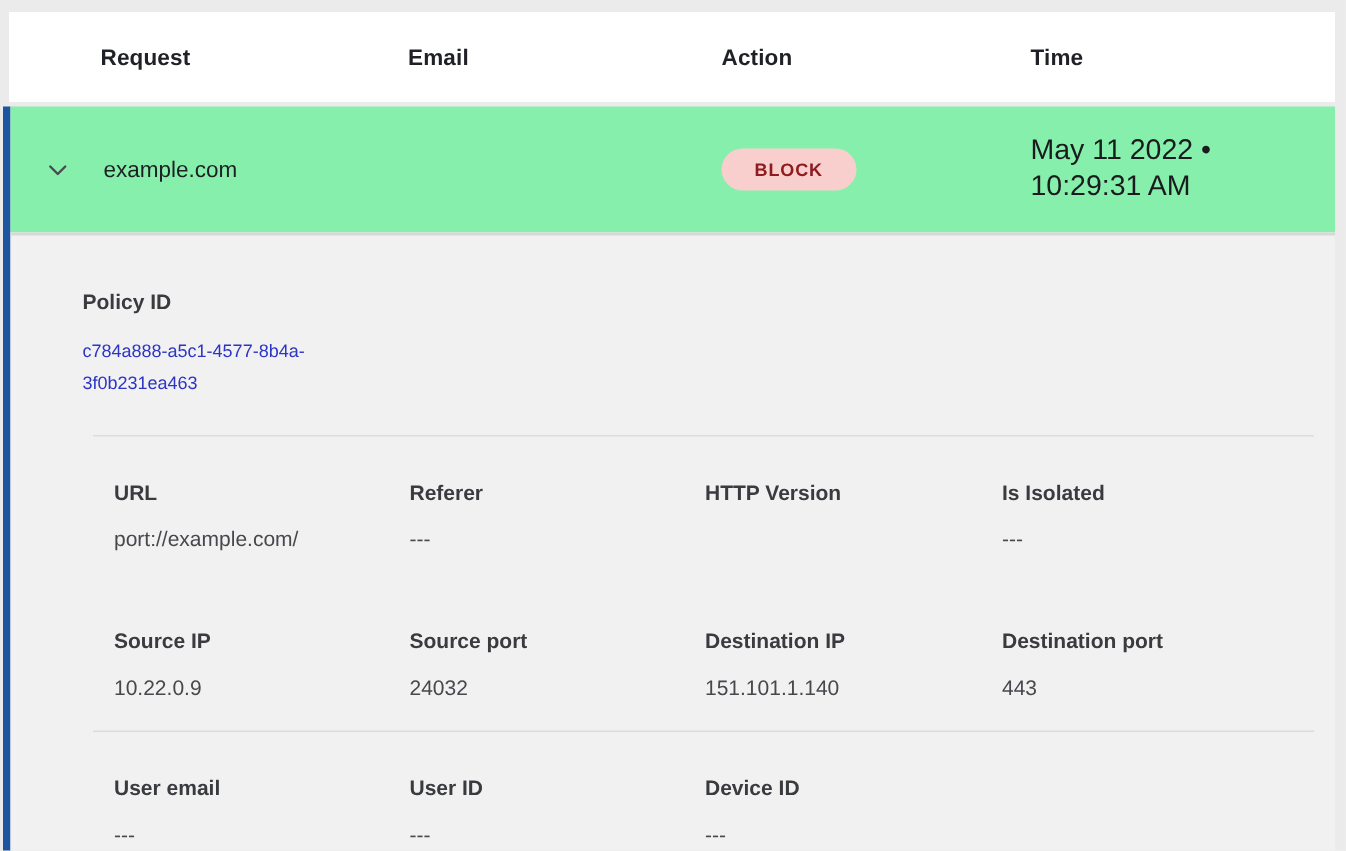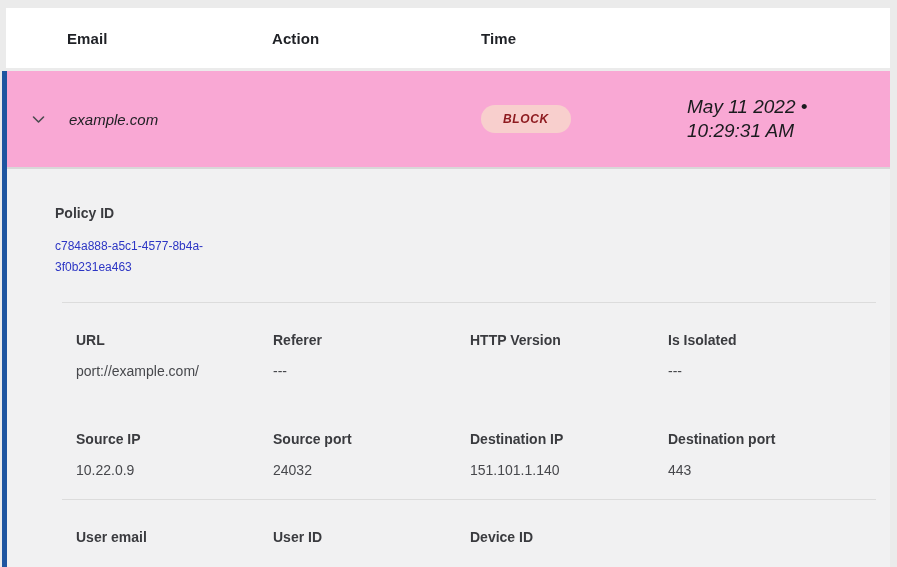--- a/index.html
+++ b/index.html
@@ -28,27 +28,26 @@
     color: #1f2126;
     letter-spacing: .1px;
   }
   .gap { height: 3px; }
 
   
   .expanded { border-left: 5px solid #1e55a0; }
 
   
   .lrow {
-    background: #f9a8d4;
-    height: 96px;
+    background: #86efac;
+    height: 84px;
     display: grid;
     grid-template-columns: 62px 203px 209px 206px 1fr;
     align-items: center;
     cursor: pointer;
-    font-style: italic;
   }
   .chev-cell { display: flex; justify-content: center; align-items: center; }
   .chev-cell svg { display: block; }
   .req { font-size: 15px; color: #1e1f23; }
   .badge {
     display: inline-block;
     background: #f8cfcd;
     color: #8e1b20;
     font-size: 12px;
     font-weight: 700;
@@ -102,20 +101,21 @@
   .m29 { margin-top: 29px; }
   .m52 { margin-top: 52px; }
   .divider.m21 { margin-top: 21px; }
 </style>
 </head>
 <body>
 
 <div class="card">
 
   <div class="thead">
+    <div class="col">Request</div>
     <div class="col">Email</div>
     <div class="col">Action</div>
     <div class="col">Time</div>
   </div>
 
   <div class="gap"></div>
 
   <div class="expanded">
 
     <div class="lrow">

